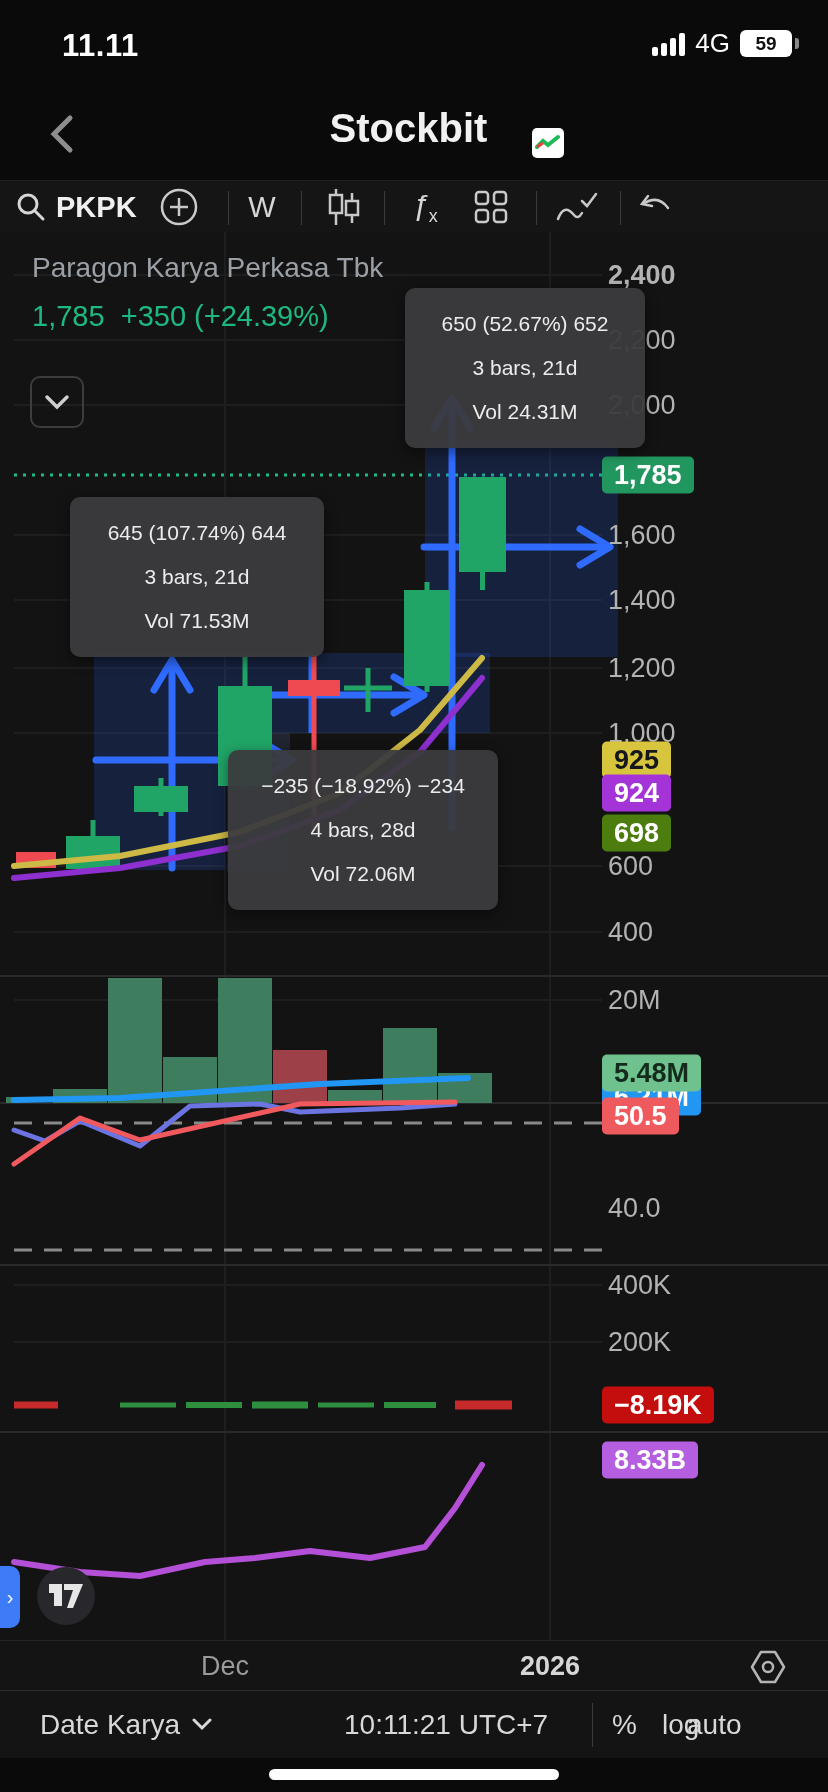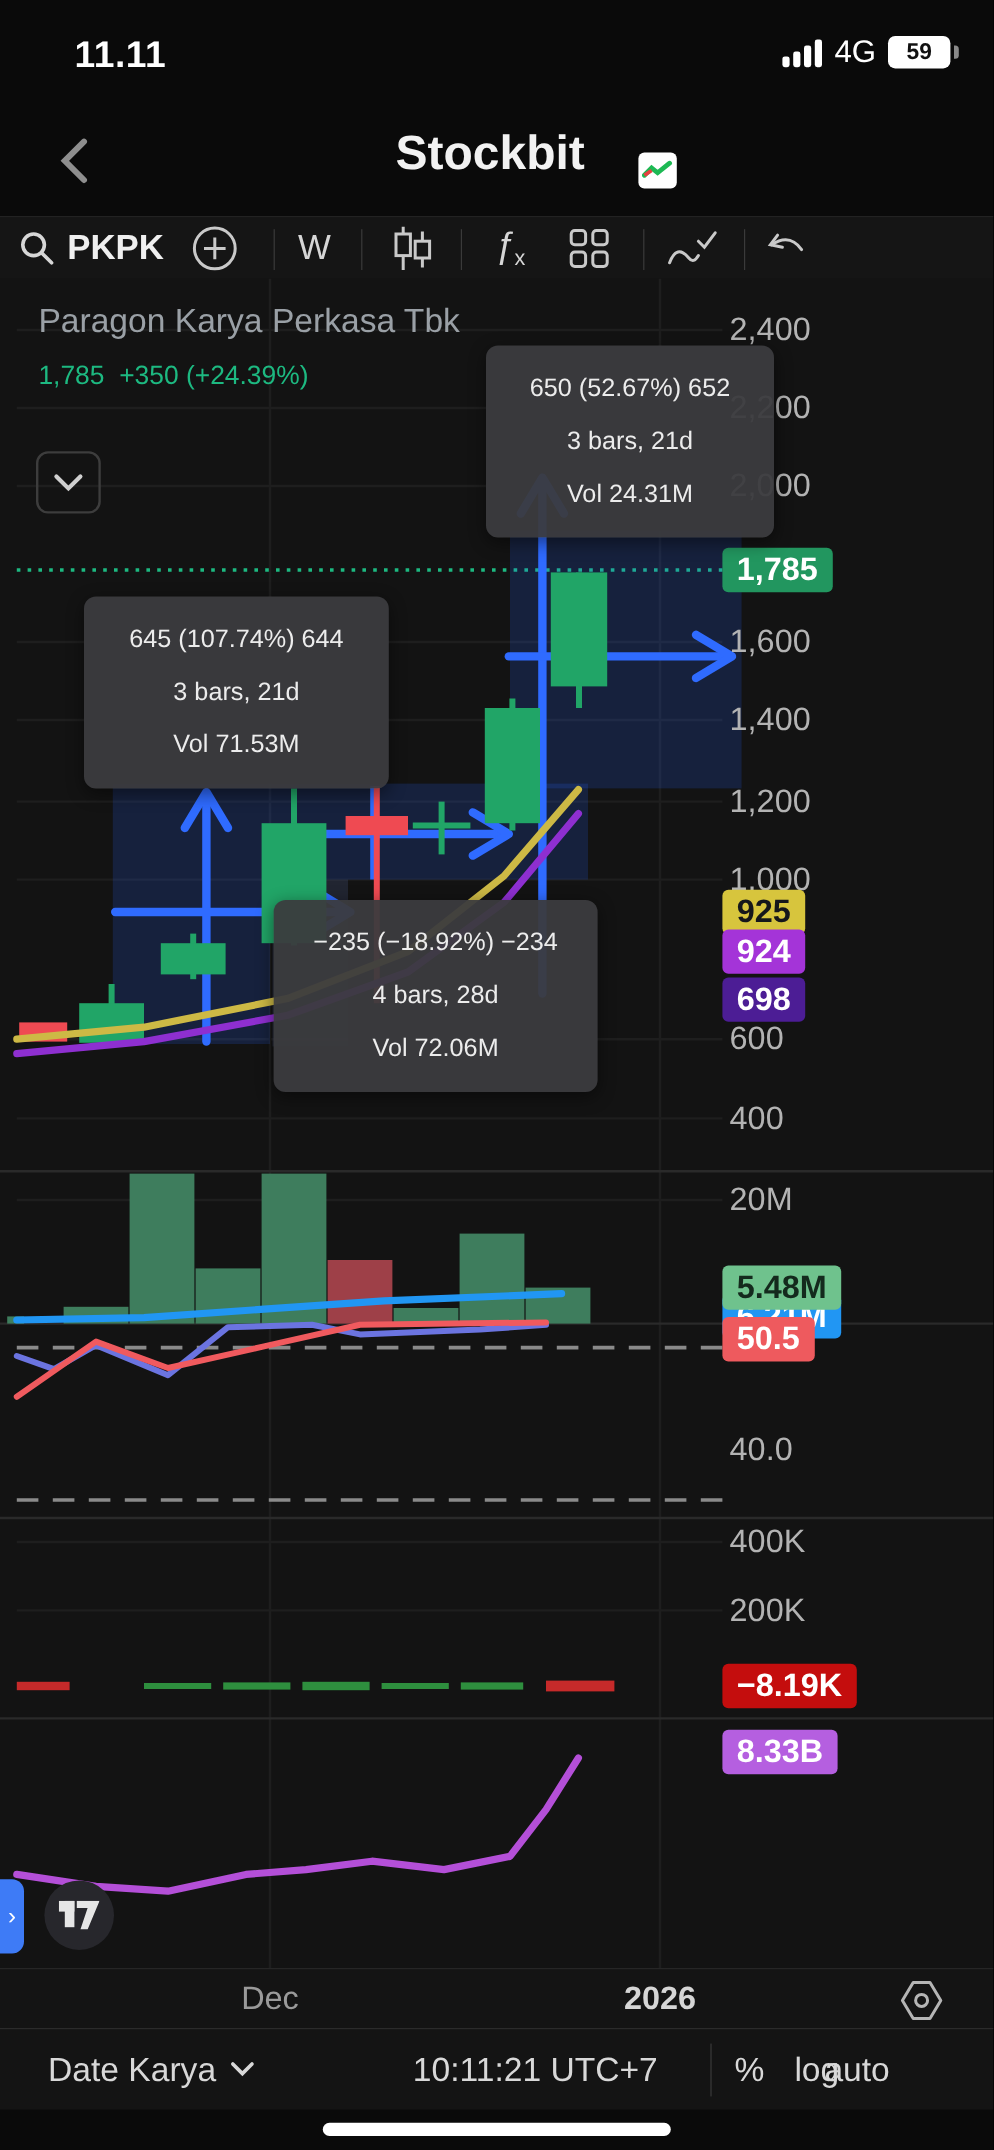--- a/index.html
+++ b/index.html
@@ -30,21 +30,21 @@
   #chart{position:absolute;top:232px;left:0;width:828px;height:1408px;background:#131313;}
   #chart-svg{position:absolute;left:0;top:0;}
   .axlabel{position:absolute;left:608px;transform:translateY(-50%);font-size:27px;color:#b3b3b3;white-space:nowrap;}
   .badge{position:absolute;left:602px;transform:translateY(-50%);padding:3px 12px;border-radius:5px;
          font-size:27px;font-weight:600;white-space:nowrap;}
   .tip{position:absolute;background:rgba(59,59,62,.95);border-radius:10px;color:#ececec;
        text-align:center;padding:14px 6px;box-shadow:0 4px 14px rgba(0,0,0,.45);}
   .tip div{font-size:21px;line-height:44px;white-space:nowrap;}
   #stock-head{position:absolute;left:32px;top:20px;}
   #stock-name{font-size:28px;color:#9aa0a6;}
-  #stock-price{margin-top:16px;font-size:22px;color:#1db981;}
+  #stock-price{margin-top:16px;font-size:29px;color:#1db981;}
   #collapse-btn{position:absolute;left:30px;top:144px;width:50px;height:48px;border:2px solid #3d3d3d;
                 border-radius:10px;display:flex;align-items:center;justify-content:center;}
   
   #edge-handle{position:absolute;left:0;top:1566px;width:20px;height:62px;background:#3e7bf6;
                border-radius:0 10px 10px 0;color:#fff;font-size:20px;display:flex;align-items:center;justify-content:center;}
   #tv-logo{position:absolute;left:37px;top:1567px;width:58px;height:58px;border-radius:50%;background:#27272c;
            display:flex;align-items:center;justify-content:center;}
   
   #timeaxis{position:absolute;top:1640px;left:0;width:828px;height:50px;background:#141414;border-top:1px solid #262626;}
   .taxlabel{position:absolute;top:50%;transform:translate(-50%,-50%);font-size:27px;color:#9a9a9a;}
@@ -221,38 +221,38 @@
         <rect x="14" y="1401.5" width="44" height="7" fill="#c62a2a"></rect>
         <rect x="120" y="1402.5" width="56" height="5" fill="#2e8f3e"></rect>
         <rect x="186" y="1402" width="56" height="6" fill="#2e8f3e"></rect>
         <rect x="252" y="1401.5" width="56" height="7" fill="#2e8f3e"></rect>
         <rect x="318" y="1402.5" width="56" height="5" fill="#2e8f3e"></rect>
         <rect x="384" y="1402" width="52" height="6" fill="#2e8f3e"></rect>
         <rect x="455" y="1400.5" width="57" height="9" fill="#c62a2a"></rect>
         <polyline points="14,1562 80,1572 140,1576 205,1562 255,1558 310,1551 370,1558 425,1547 455,1508 482,1465" fill="none" stroke="#b44fd8" stroke-width="6" stroke-linecap="round" stroke-linejoin="round"></polyline>
       </svg>
     <div id="chart-layer" style="position:absolute;left:0;top:-232px;width:828px;height:1640px;pointer-events:none;">
-        <div class="axlabel" style="top: 275px;">2,400</div>
+        <div class="axlabel" style="top: 275px; font-weight: bold;">2,400</div>
         <div class="axlabel" style="top: 340px;">2,200</div>
         <div class="axlabel" style="top: 405px;">2,000</div>
         <div class="axlabel" style="top: 535px;">1,600</div>
         <div class="axlabel" style="top: 600px;">1,400</div>
         <div class="axlabel" style="top: 668px;">1,200</div>
         <div class="axlabel" style="top: 733px;">1,000</div>
         <div class="axlabel" style="top: 866px;">600</div>
         <div class="axlabel" style="top: 932px;">400</div>
         <div class="axlabel" style="top: 1000px;">20M</div>
         <div class="axlabel" style="top: 1208px;">40.0</div>
         <div class="axlabel" style="top: 1285px;">400K</div>
         <div class="axlabel" style="top: 1342px;">200K</div>
         <div class="axlabel" style="top: 1412px; font-weight: bold;">8B</div>
         <div class="badge" style="top: 475px; background: rgb(34, 150, 95); color: rgb(255, 255, 255);">1,785</div>
         <div class="badge" style="top: 760px; background: rgb(215, 197, 61); color: rgb(21, 23, 27);">925</div>
         <div class="badge" style="top: 793px; background: rgb(164, 52, 216); color: rgb(255, 255, 255);">924</div>
-        <div class="badge" style="top: 833px; background: #4c1d95; color: rgb(255, 255, 255);">698</div>
+        <div class="badge" style="top: 833px; background: #4d7c0f; color: rgb(255, 255, 255);">698</div>
         <div class="badge" style="top: 1097px; background: rgb(33, 150, 243); color: rgb(255, 255, 255);">6.21M</div>
         <div class="badge" style="top: 1073px; background: rgb(111, 194, 141); color: rgb(20, 42, 29);">5.48M</div>
         <div class="badge" style="top: 1116px; background: rgb(238, 90, 94); color: rgb(255, 255, 255);">50.5</div>
         <div class="badge" style="top: 1405px; background: rgb(196, 13, 13); color: rgb(255, 255, 255);">−8.19K</div>
         <div class="badge" style="top: 1460px; background: rgb(181, 95, 224); color: rgb(255, 255, 255);">8.33B</div>
         <div class="tip" style="left: 405px; top: 288px; width: 228px;">
           <div>650 (52.67%) 652</div>
           <div>3 bars, 21d</div>
           <div>Vol 24.31M</div>
         </div>

